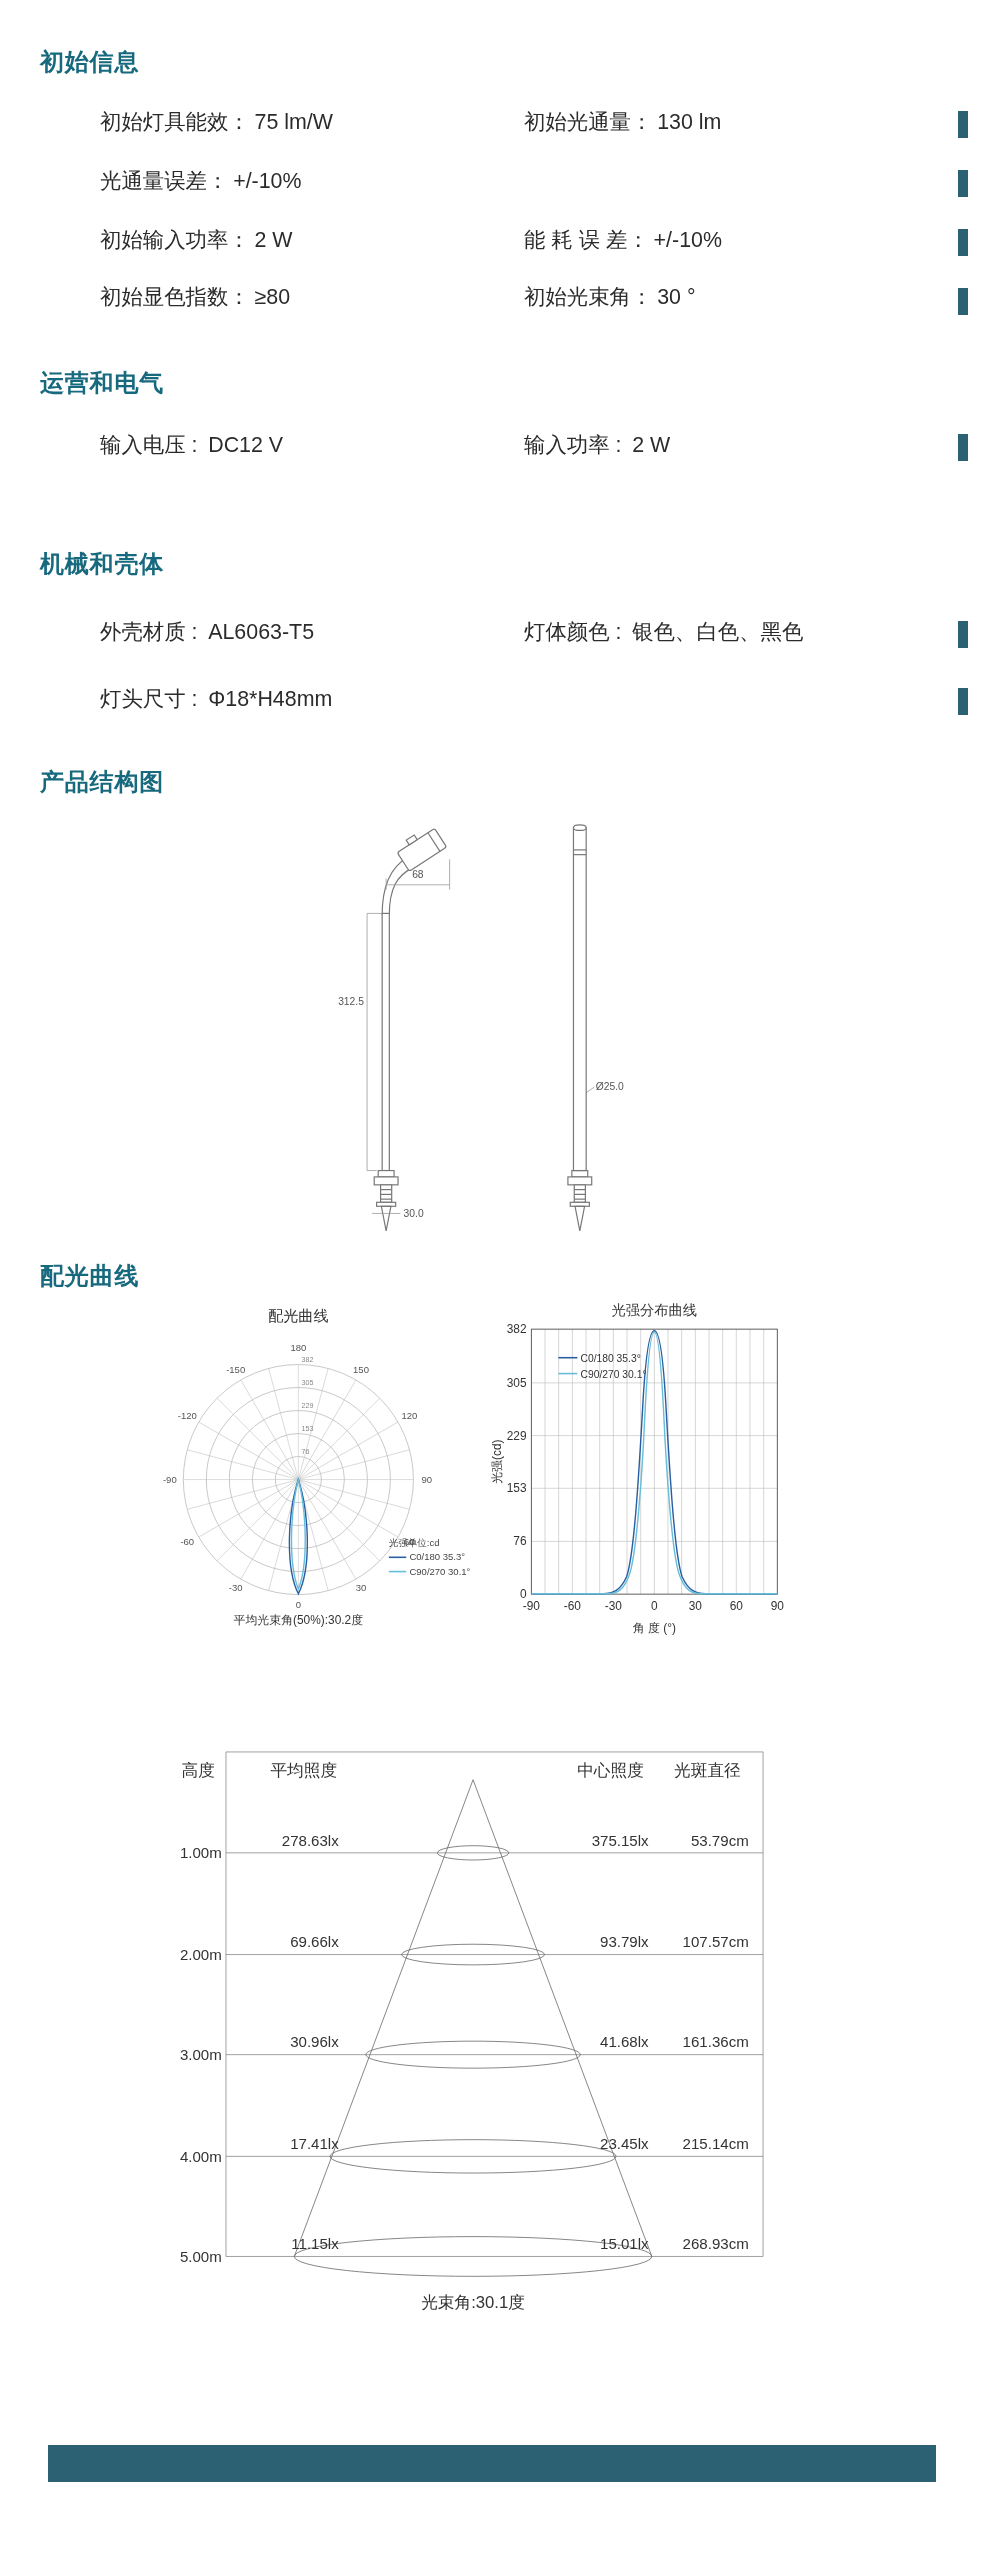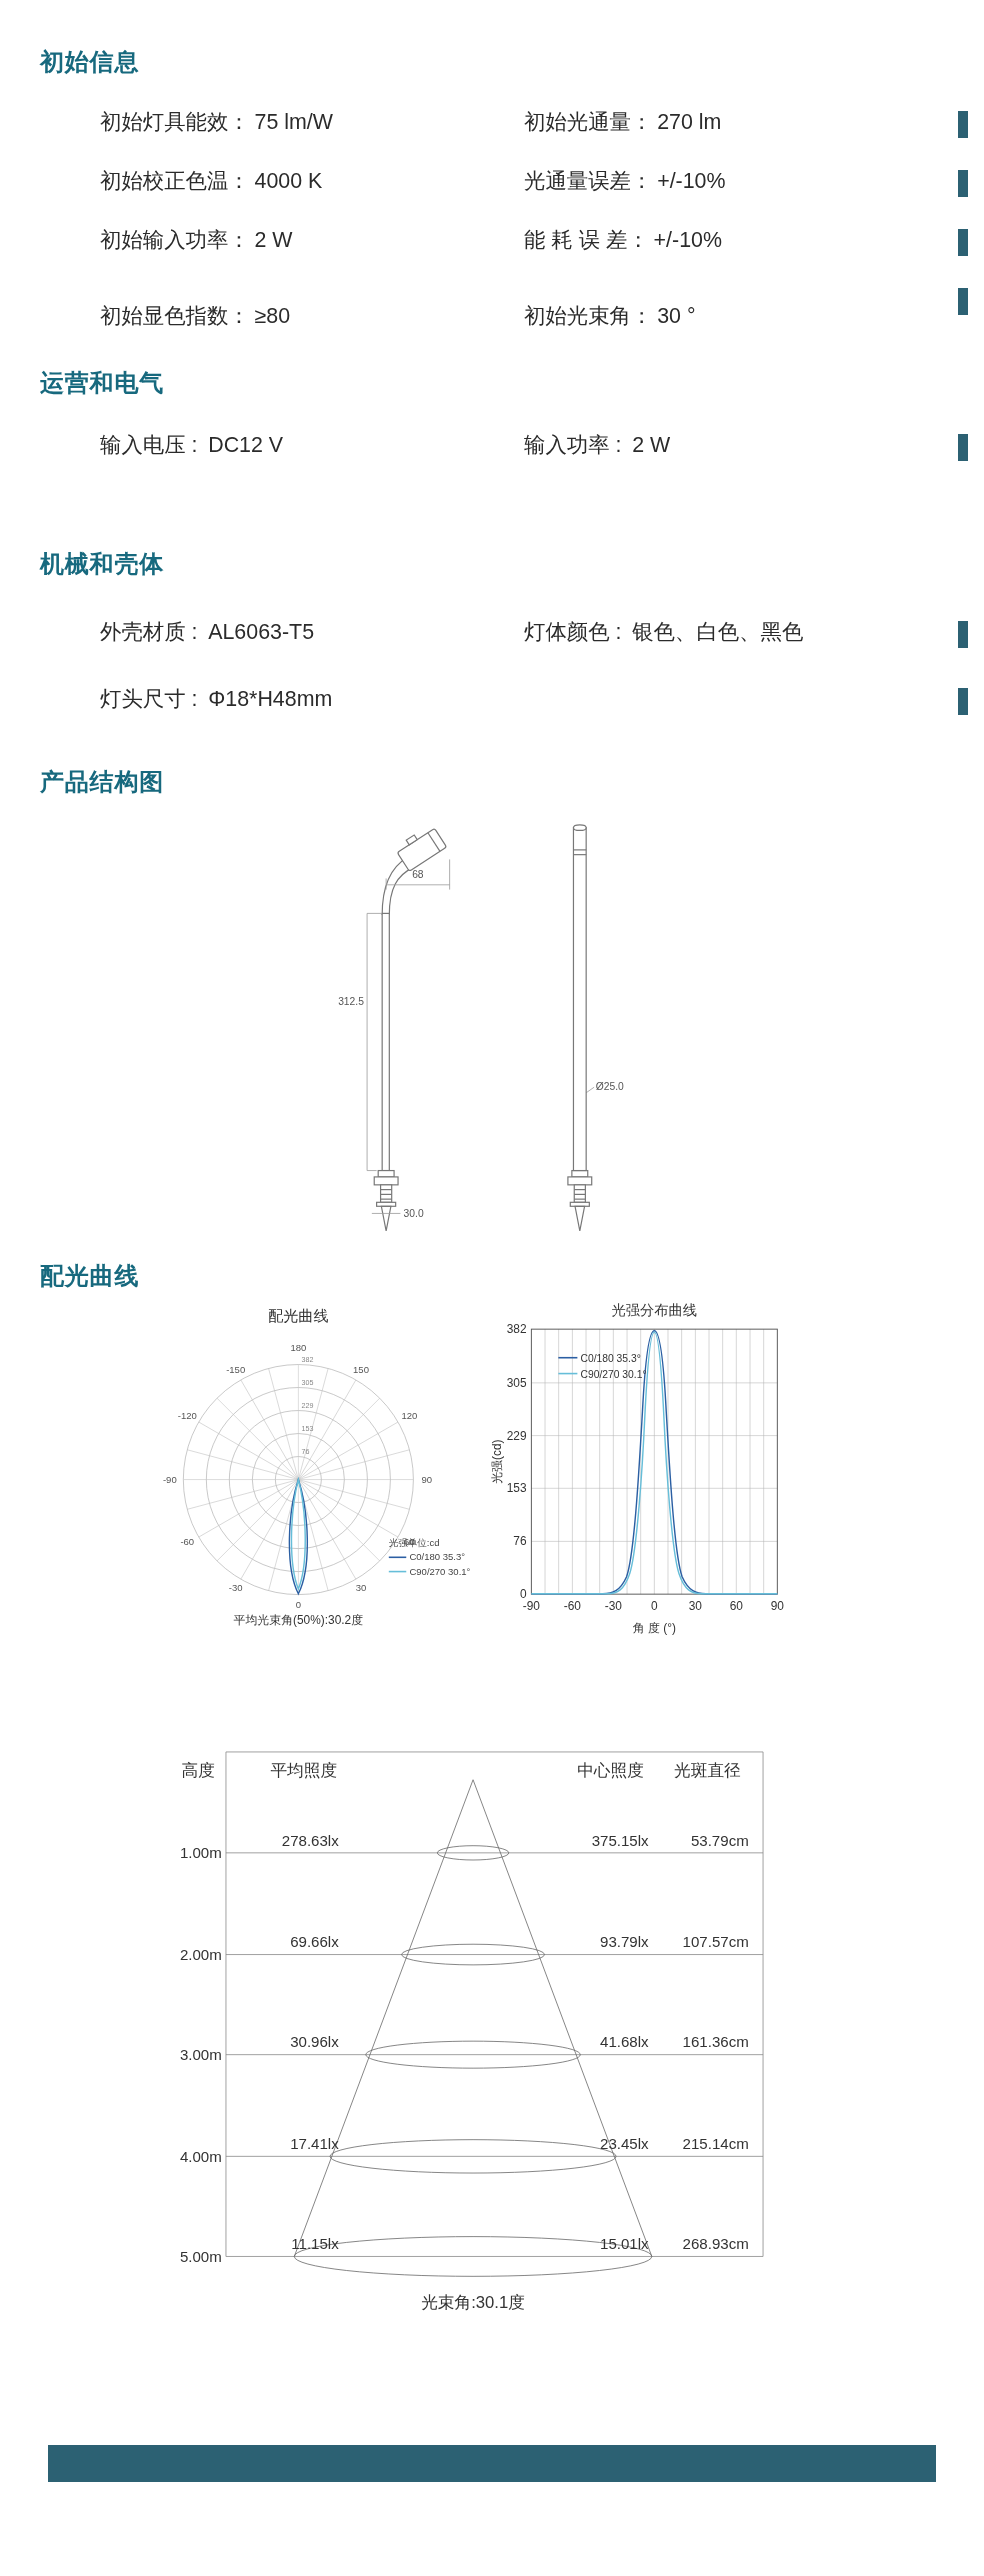--- a/index.html
+++ b/index.html
@@ -32,31 +32,30 @@
   .svg-wrap { position: absolute; }
   svg text { font-family: "Liberation Sans", "DejaVu Sans", sans-serif; }
 </style>
 </head>
 <body>
 
 <div class="sec-title" style="top:46px">初始信息</div>
 
 <div class="spec-row" style="top:106px">
   <div class="cell"><span>初始灯具能效：</span><span class="val">75 lm/W</span></div>
-  <div class="cell cell-r"><span>初始光通量：</span><span class="val">270 lm</span></div>
+  <div class="cell cell-r"><span>初始光通量：</span><span class="val">130 lm</span></div>
 </div>
 <div class="spec-row" style="top:165px">
-  <div class="cell"><span>初始校正色温：</span><span class="val">4000 K</span></div>
   <div class="cell cell-r"><span>光通量误差：</span><span class="val">+/-10%</span></div>
 </div>
 <div class="spec-row" style="top:224px">
   <div class="cell"><span>初始输入功率：</span><span class="val">2 W</span></div>
   <div class="cell cell-r"><span>能 耗 误 差：</span><span class="val">+/-10%</span></div>
 </div>
-<div class="spec-row" style="top:300px">
+<div class="spec-row" style="top:281px">
   <div class="cell"><span>初始显色指数：</span><span class="val">≥80</span></div>
   <div class="cell cell-r"><span>初始光束角：</span><span class="val">30 °</span></div>
 </div>
 <div class="accent-bar" style="top:111px"></div>
 <div class="accent-bar" style="top:170px"></div>
 <div class="accent-bar" style="top:229px"></div>
 <div class="accent-bar" style="top:288px"></div>
 
 <div class="sec-title" style="top:367px">运营和电气</div>
 <div class="spec-row" style="top:429px">

